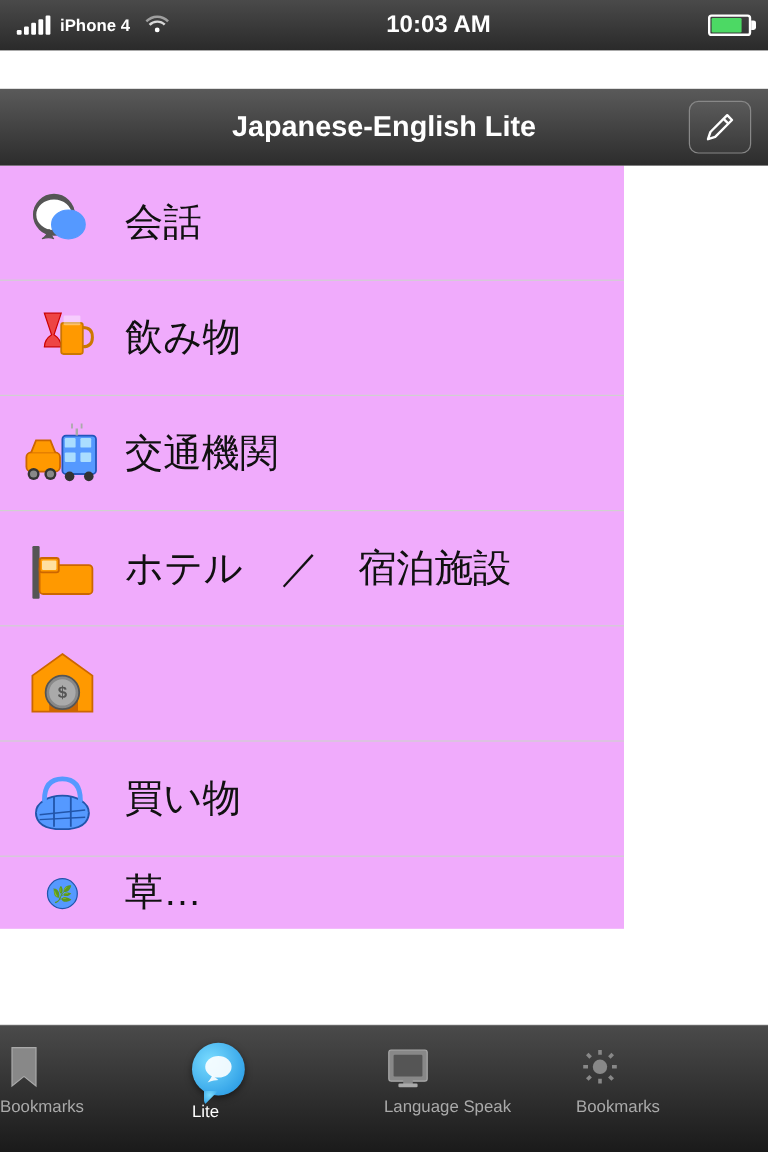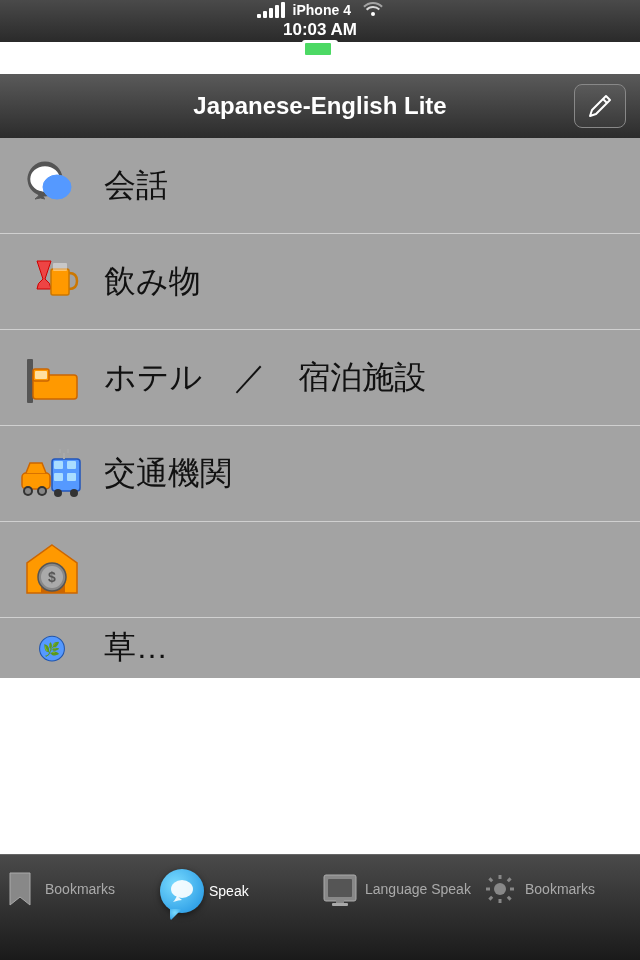--- a/index.html
+++ b/index.html
@@ -17,21 +17,20 @@
       width: 640px;
       height: 42px;
       background: linear-gradient(to bottom, #4a4a4a, #2a2a2a);
       display: flex;
       align-items: center;
       justify-content: space-between;
       padding: 0 14px;
       color: #fff;
       font-size: 15px;
       font-weight: 600;
-      flex-direction: column;
     }
     .status-left {
       display: flex;
       align-items: center;
       gap: 8px;
       font-size: 14px;
     }
     .signal-bars {
       display: flex;
       align-items: flex-end;
@@ -40,21 +39,21 @@
     }
     .signal-bar {
       background: #fff;
       width: 4px;
       border-radius: 1px;
     }
     .wifi-icon {
       font-size: 16px;
     }
     .status-center {
-      font-size: 17px;
+      font-size: 20px;
       font-weight: 600;
     }
     .status-right {
       display: flex;
       align-items: center;
       gap: 6px;
     }
     .battery {
       width: 36px;
       height: 18px;
@@ -112,22 +111,22 @@
       justify-content: center;
       cursor: pointer;
     }
     .header-icon-btn svg {
       width: 28px;
       height: 28px;
     }
 
     
     .list-container {
-      width: 640px;
-      background: #a3a3a3;
+      width: 520px;
+      background: #f0abfc;
     }
     .list-item {
       display: flex;
       align-items: center;
       height: 96px;
       padding: 0 20px;
       border-bottom: 1px solid #d0d0d0;
       cursor: pointer;
     }
     .item-icon {
@@ -154,22 +153,22 @@
       height: 106px;
       background: linear-gradient(to bottom, #4a4a4a, #1a1a1a);
       border-top: 1px solid #666;
       display: flex;
       align-items: flex-start;
       padding-top: 10px;
     }
     .tab-item {
       flex: 1;
       display: flex;
-      flex-direction: row;
-      align-items: center;
+      flex-direction: column;
+      align-items: flex-start;
       gap: 5px;
       cursor: pointer;
       padding-top: 4px;
     }
     .tab-label {
       font-size: 14px;
       color: #aaa;
       font-weight: 500;
     }
     .tab-label.active {
@@ -277,34 +276,20 @@
         <rect x="30" y="10" width="14" height="8" rx="1" fill="#fff" opacity="0.4"></rect>
       </svg>
     </div>
     <span class="item-label">飲み物</span>
   </div>
 
 
 
   <div class="list-item">
     <div class="item-icon">
-      <svg width="58" height="58" viewBox="0 0 58 58">
-
-        <rect x="4" y="10" width="6" height="44" fill="#555" rx="1"></rect>
-
-        <rect x="10" y="26" width="44" height="24" rx="3" fill="#f90" stroke="#c60" stroke-width="1.5"></rect>
-        <rect x="10" y="20" width="16" height="12" rx="2" fill="#f90" stroke="#c60" stroke-width="1.5"></rect>
-        <rect x="12" y="22" width="12" height="8" rx="1" fill="#ffe0a0"></rect>
-      </svg>
-    </div>
-    <span class="item-label">ホテル　／　宿泊施設</span>
-  </div>
-
-  <div class="list-item">
-    <div class="item-icon">
       <svg width="64" height="58" viewBox="0 0 64 58">
 
         <rect x="2" y="28" width="28" height="16" rx="4" fill="#f90" stroke="#c60" stroke-width="1.5"></rect>
         <path d="M6 28 L10 18 L22 18 L26 28" fill="#f90" stroke="#c60" stroke-width="1.5"></path>
         <circle cx="8" cy="46" r="5" fill="#333"></circle>
         <circle cx="8" cy="46" r="3" fill="#888"></circle>
         <circle cx="22" cy="46" r="5" fill="#333"></circle>
         <circle cx="22" cy="46" r="3" fill="#888"></circle>
 
         <rect x="32" y="14" width="28" height="32" rx="3" fill="#5599ff" stroke="#2255bb" stroke-width="1.5"></rect>
@@ -320,30 +305,61 @@
         <line x1="48" y1="4" x2="48" y2="8" stroke="#aaa" stroke-width="1.5"></line>
       </svg>
     </div>
     <span class="item-label">交通機関</span>
   </div>
 
   <div class="list-item">
     <div class="item-icon">
       <svg width="58" height="58" viewBox="0 0 58 58">
 
+        <rect x="4" y="10" width="6" height="44" fill="#555" rx="1"></rect>
+
+        <rect x="10" y="26" width="44" height="24" rx="3" fill="#f90" stroke="#c60" stroke-width="1.5"></rect>
+        <rect x="10" y="20" width="16" height="12" rx="2" fill="#f90" stroke="#c60" stroke-width="1.5"></rect>
+        <rect x="12" y="22" width="12" height="8" rx="1" fill="#ffe0a0"></rect>
+      </svg>
+    </div>
+    <span class="item-label">ホテル　／　宿泊施設</span>
+  </div>
+
+  <div class="list-item">
+    <div class="item-icon">
+      <svg width="58" height="58" viewBox="0 0 58 58">
+
         <polygon points="29,4 54,22 54,52 4,52 4,22" fill="#f90" stroke="#c60" stroke-width="1.5"></polygon>
         <rect x="18" y="32" width="24" height="20" fill="#c60"></rect>
 
         <circle cx="29" cy="36" r="14" fill="#888" stroke="#555" stroke-width="1.5"></circle>
         <circle cx="29" cy="36" r="11" fill="#aaa"></circle>
         <text x="29" y="41" text-anchor="middle" font-size="14" font-weight="bold" fill="#555">$</text>
       </svg>
     </div>
   </div>
 
+  <div class="list-item">
+    <div class="item-icon">
+      <svg width="58" height="58" viewBox="0 0 58 58">
+
+        <ellipse cx="29" cy="40" rx="22" ry="14" fill="#5599ff" stroke="#2255aa" stroke-width="1.5"></ellipse>
+        <path d="M7 40 Q7 54 29 54 Q51 54 51 40" fill="#5599ff" stroke="#2255aa" stroke-width="1.5"></path>
+
+        <path d="M14 30 Q14 12 29 12 Q44 12 44 30" fill="none" stroke="#5599ff" stroke-width="4" stroke-linecap="round"></path>
+
+        <line x1="22" y1="27" x2="22" y2="52" stroke="#2255aa" stroke-width="1.5"></line>
+        <line x1="36" y1="27" x2="36" y2="52" stroke="#2255aa" stroke-width="1.5"></line>
+        <line x1="10" y1="42" x2="48" y2="38" stroke="#2255aa" stroke-width="1.2"></line>
+        <line x1="10" y1="46" x2="48" y2="44" stroke="#2255aa" stroke-width="1.2"></line>
+      </svg>
+    </div>
+    <span class="item-label">買い物</span>
+  </div>
 
   <div class="list-item-partial">
     <div class="item-icon">
       <svg width="58" height="40" viewBox="0 0 58 58">
         <circle cx="29" cy="30" r="18" fill="#5599ff" stroke="#2255aa" stroke-width="1.5"></circle>
         <text x="29" y="38" text-anchor="middle" font-size="20" fill="white">🌿</text>
       </svg>
     </div>
     <span class="item-label">草…</span>
   </div>
@@ -359,21 +375,21 @@
     <span class="tab-label">Bookmarks</span>
   </div>
 
   <div class="tab-item active">
     <div class="speak-bubble">
       <svg width="26" height="26" viewBox="0 0 26 26">
         <ellipse cx="13" cy="11" rx="11" ry="9" fill="white" opacity="0.9"></ellipse>
         <path d="M8 18 Q6 22 4 24 Q10 22 13 22" fill="white" opacity="0.9"></path>
       </svg>
     </div>
-    <span class="tab-label active">Speak</span>
+    <span class="tab-label active">Lite</span>
   </div>
 
   <div class="tab-item">
     <svg width="40" height="40" viewBox="0 0 40 40">
       <rect x="4" y="6" width="32" height="26" rx="2" fill="#888" stroke="#aaa" stroke-width="1"></rect>
       <rect x="8" y="10" width="24" height="18" rx="1" fill="#555"></rect>
       <rect x="16" y="30" width="8" height="6" fill="#888"></rect>
       <rect x="12" y="34" width="16" height="3" rx="1" fill="#aaa"></rect>
     </svg>
     <span class="tab-label">Language Speak</span>

